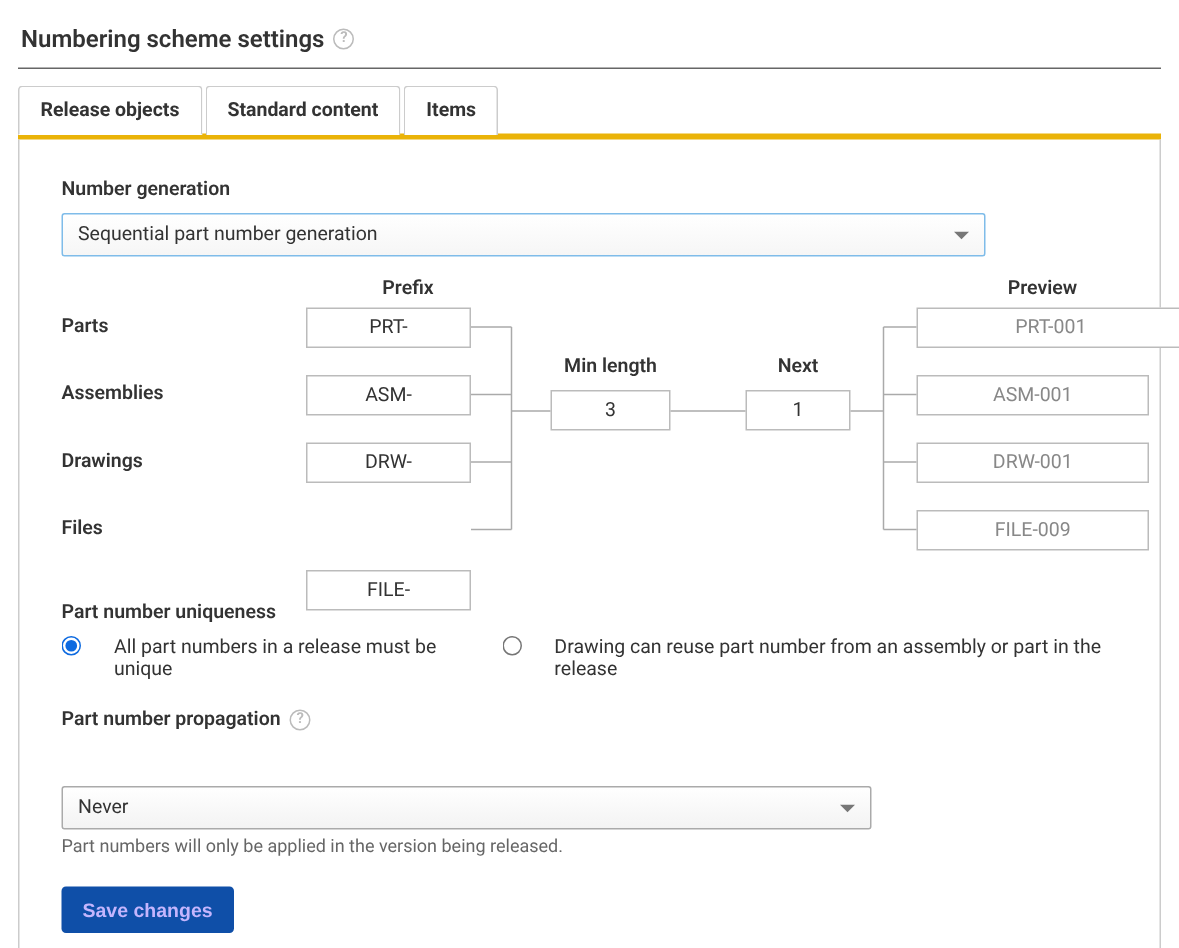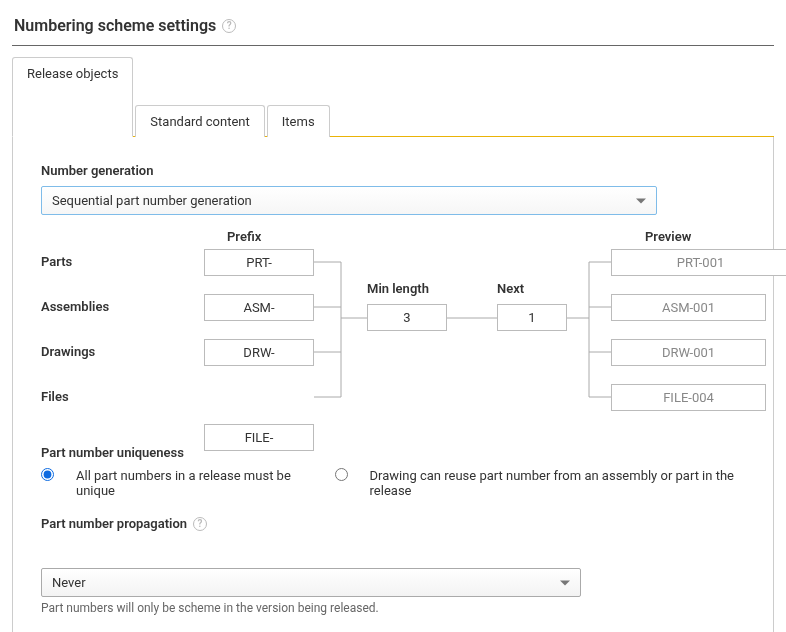--- a/index.html
+++ b/index.html
@@ -21,39 +21,40 @@
       gap: 6px;
     }
     .help-icon {
       width: 14px; height: 14px; border: 1px solid #bbb; border-radius: 50%;
       display: inline-flex; align-items: center; justify-content: center;
       font-size: 10px; color: #bbb;
     }
     .tabs {
       display: flex;
       margin-top: 10px;
-      border-bottom: 1px solid #eab308;
+      border-bottom: 4px solid #eab308;
+      font-weight: bold;
     }
     .tab {
       padding: 8px 14px;
       border: 1px solid #ccc;
       border-bottom: none;
       background: #fff;
       font-size: 13px;
       cursor: pointer;
       position: relative;
       top: 1px;
       border-radius: 3px 3px 0 0;
       margin-right: 2px;
     }
     .tab.active {
       border-bottom: 1px solid #fff;
       background: #fff;
     }
-    .tab.inactive { background: #fff; margin-top: 48px; }
+    .tab.inactive { background: #fff; }
     .panel {
       border: 1px solid #ccc;
       border-top: none;
       padding: 26px 28px 22px 28px;
     }
     .section-label {
       font-weight: 600;
       font-size: 13px;
       margin-bottom: 8px;
       display: flex;
@@ -76,21 +77,21 @@
       border-top: 5px solid #777;
     }
     .layout {
       position: relative;
       margin-top: 14px;
       height: 200px;
     }
     .col-header {
       font-weight: 600;
       font-size: 13px;
-      text-align: left;
+      text-align: center;
       position: absolute;
     }
     .row-label {
       font-weight: 600;
       font-size: 13px;
       position: absolute;
     }
     .box {
       position: absolute;
       border: 1px solid #bbb;
@@ -172,21 +173,21 @@
     <div class="box" style="left:163px; top:110px; width:110px;"><span>DRW-</span></div>
     <div class="box" style="left:163px; top:155px; width:110px;margin-top:40px;"><span>FILE-</span></div>
 
     <div class="box" style="left:326px; top:75px; width:80px;"><span>3</span></div>
 
     <div class="box" style="left:456px; top:75px; width:70px;"><span>1</span></div>
 
     <div class="box readonly" style="left:570px; top:20px; width:179px;"><span>PRT-001</span></div>
     <div class="box readonly" style="left:570px; top:65px; width:155px;"><span>ASM-001</span></div>
     <div class="box readonly" style="left:570px; top:110px; width:155px;"><span>DRW-001</span></div>
-    <div class="box readonly" style="left:570px; top:155px; width:155px;"><span>FILE-004</span></div>
+    <div class="box readonly" style="left:570px; top:155px; width:155px;"><span>FILE-009</span></div>
 
     <svg class="connector" width="730" height="190">
       <g stroke="#aaa" stroke-width="1" fill="none">
 
         <line x1="273" y1="33" x2="300" y2="33"></line>
         <line x1="273" y1="78" x2="300" y2="78"></line>
         <line x1="273" y1="123" x2="300" y2="123"></line>
         <line x1="273" y1="168" x2="300" y2="168"></line>
         <line x1="300" y1="33" x2="300" y2="168"></line>
         <line x1="300" y1="89" x2="326" y2="89"></line>
@@ -219,18 +220,18 @@
 
   <div class="prop-wrap">
     <div class="section-label">
       <span>Part number propagation</span>
       <span class="help-icon">?</span>
     </div>
     <div class="select-sm">
       <span>Never</span>
       <span class="caret"></span>
     </div>
-    <div class="helper-text">Part numbers will only be scheme in the version being released.</div>
+    <div class="helper-text">Part numbers will only be applied in the version being released.</div>
   </div>
 
   <button class="save-btn"><span>Save changes</span></button>
 
 </div>
 
 </body></html>

